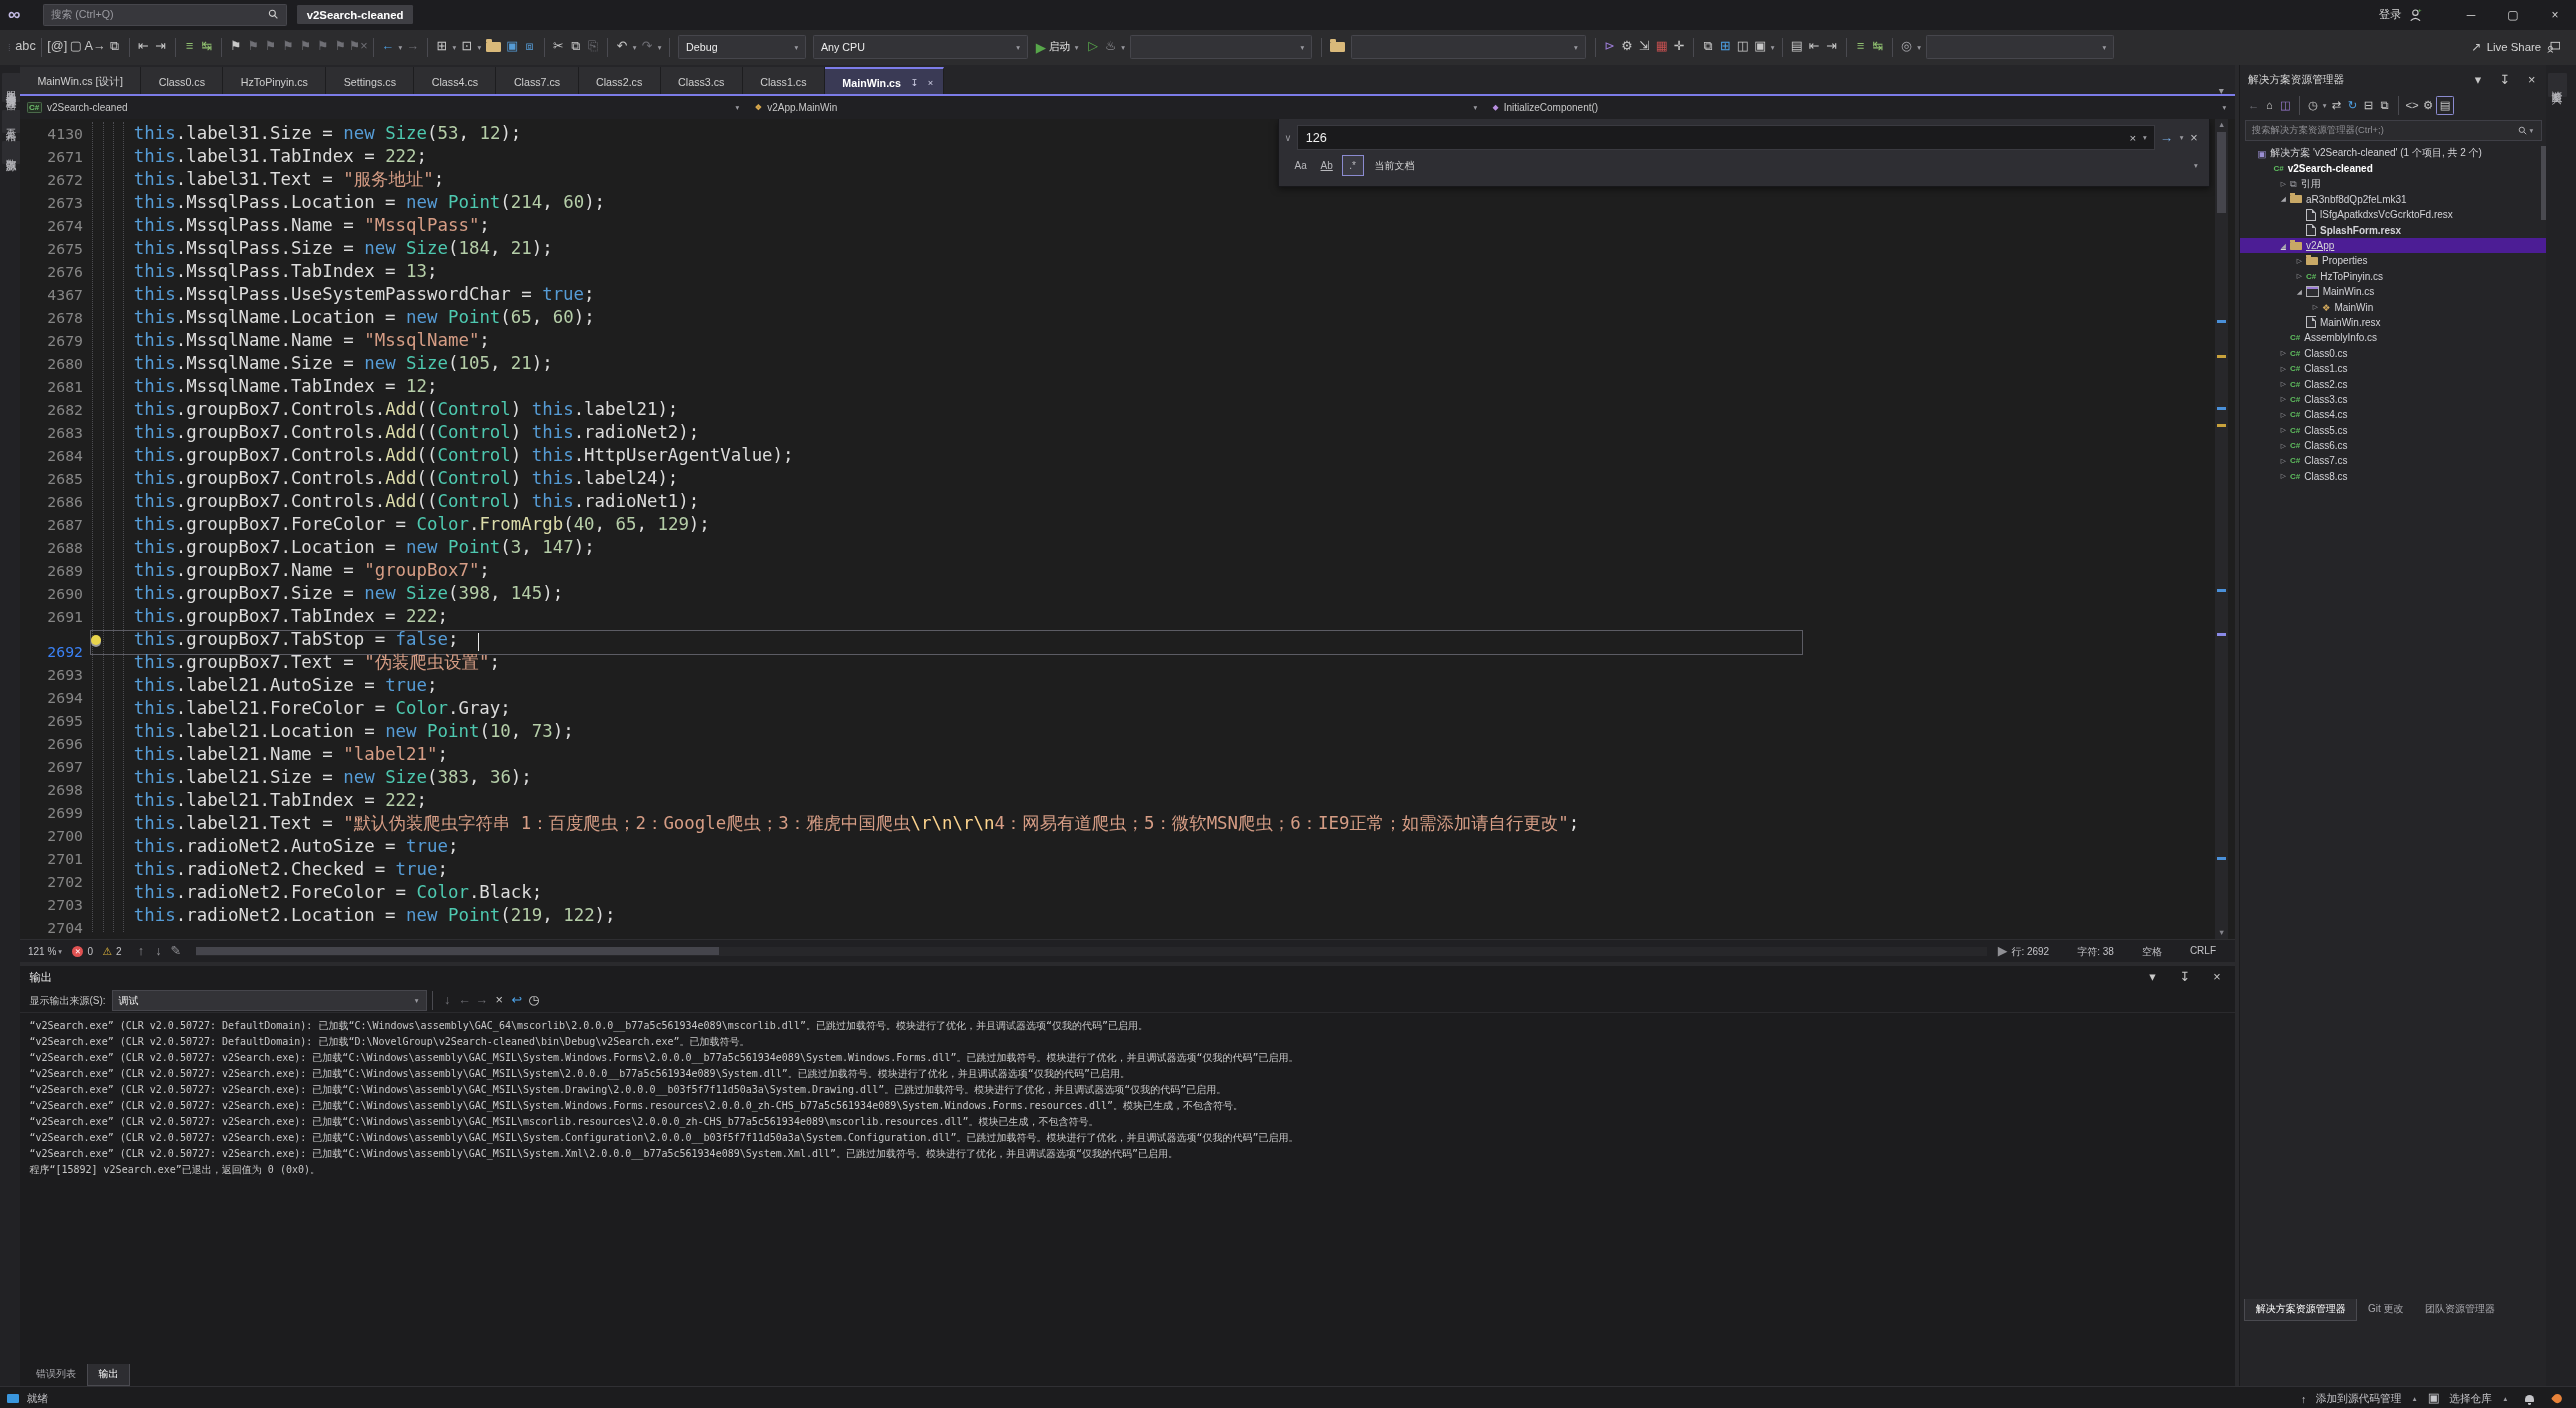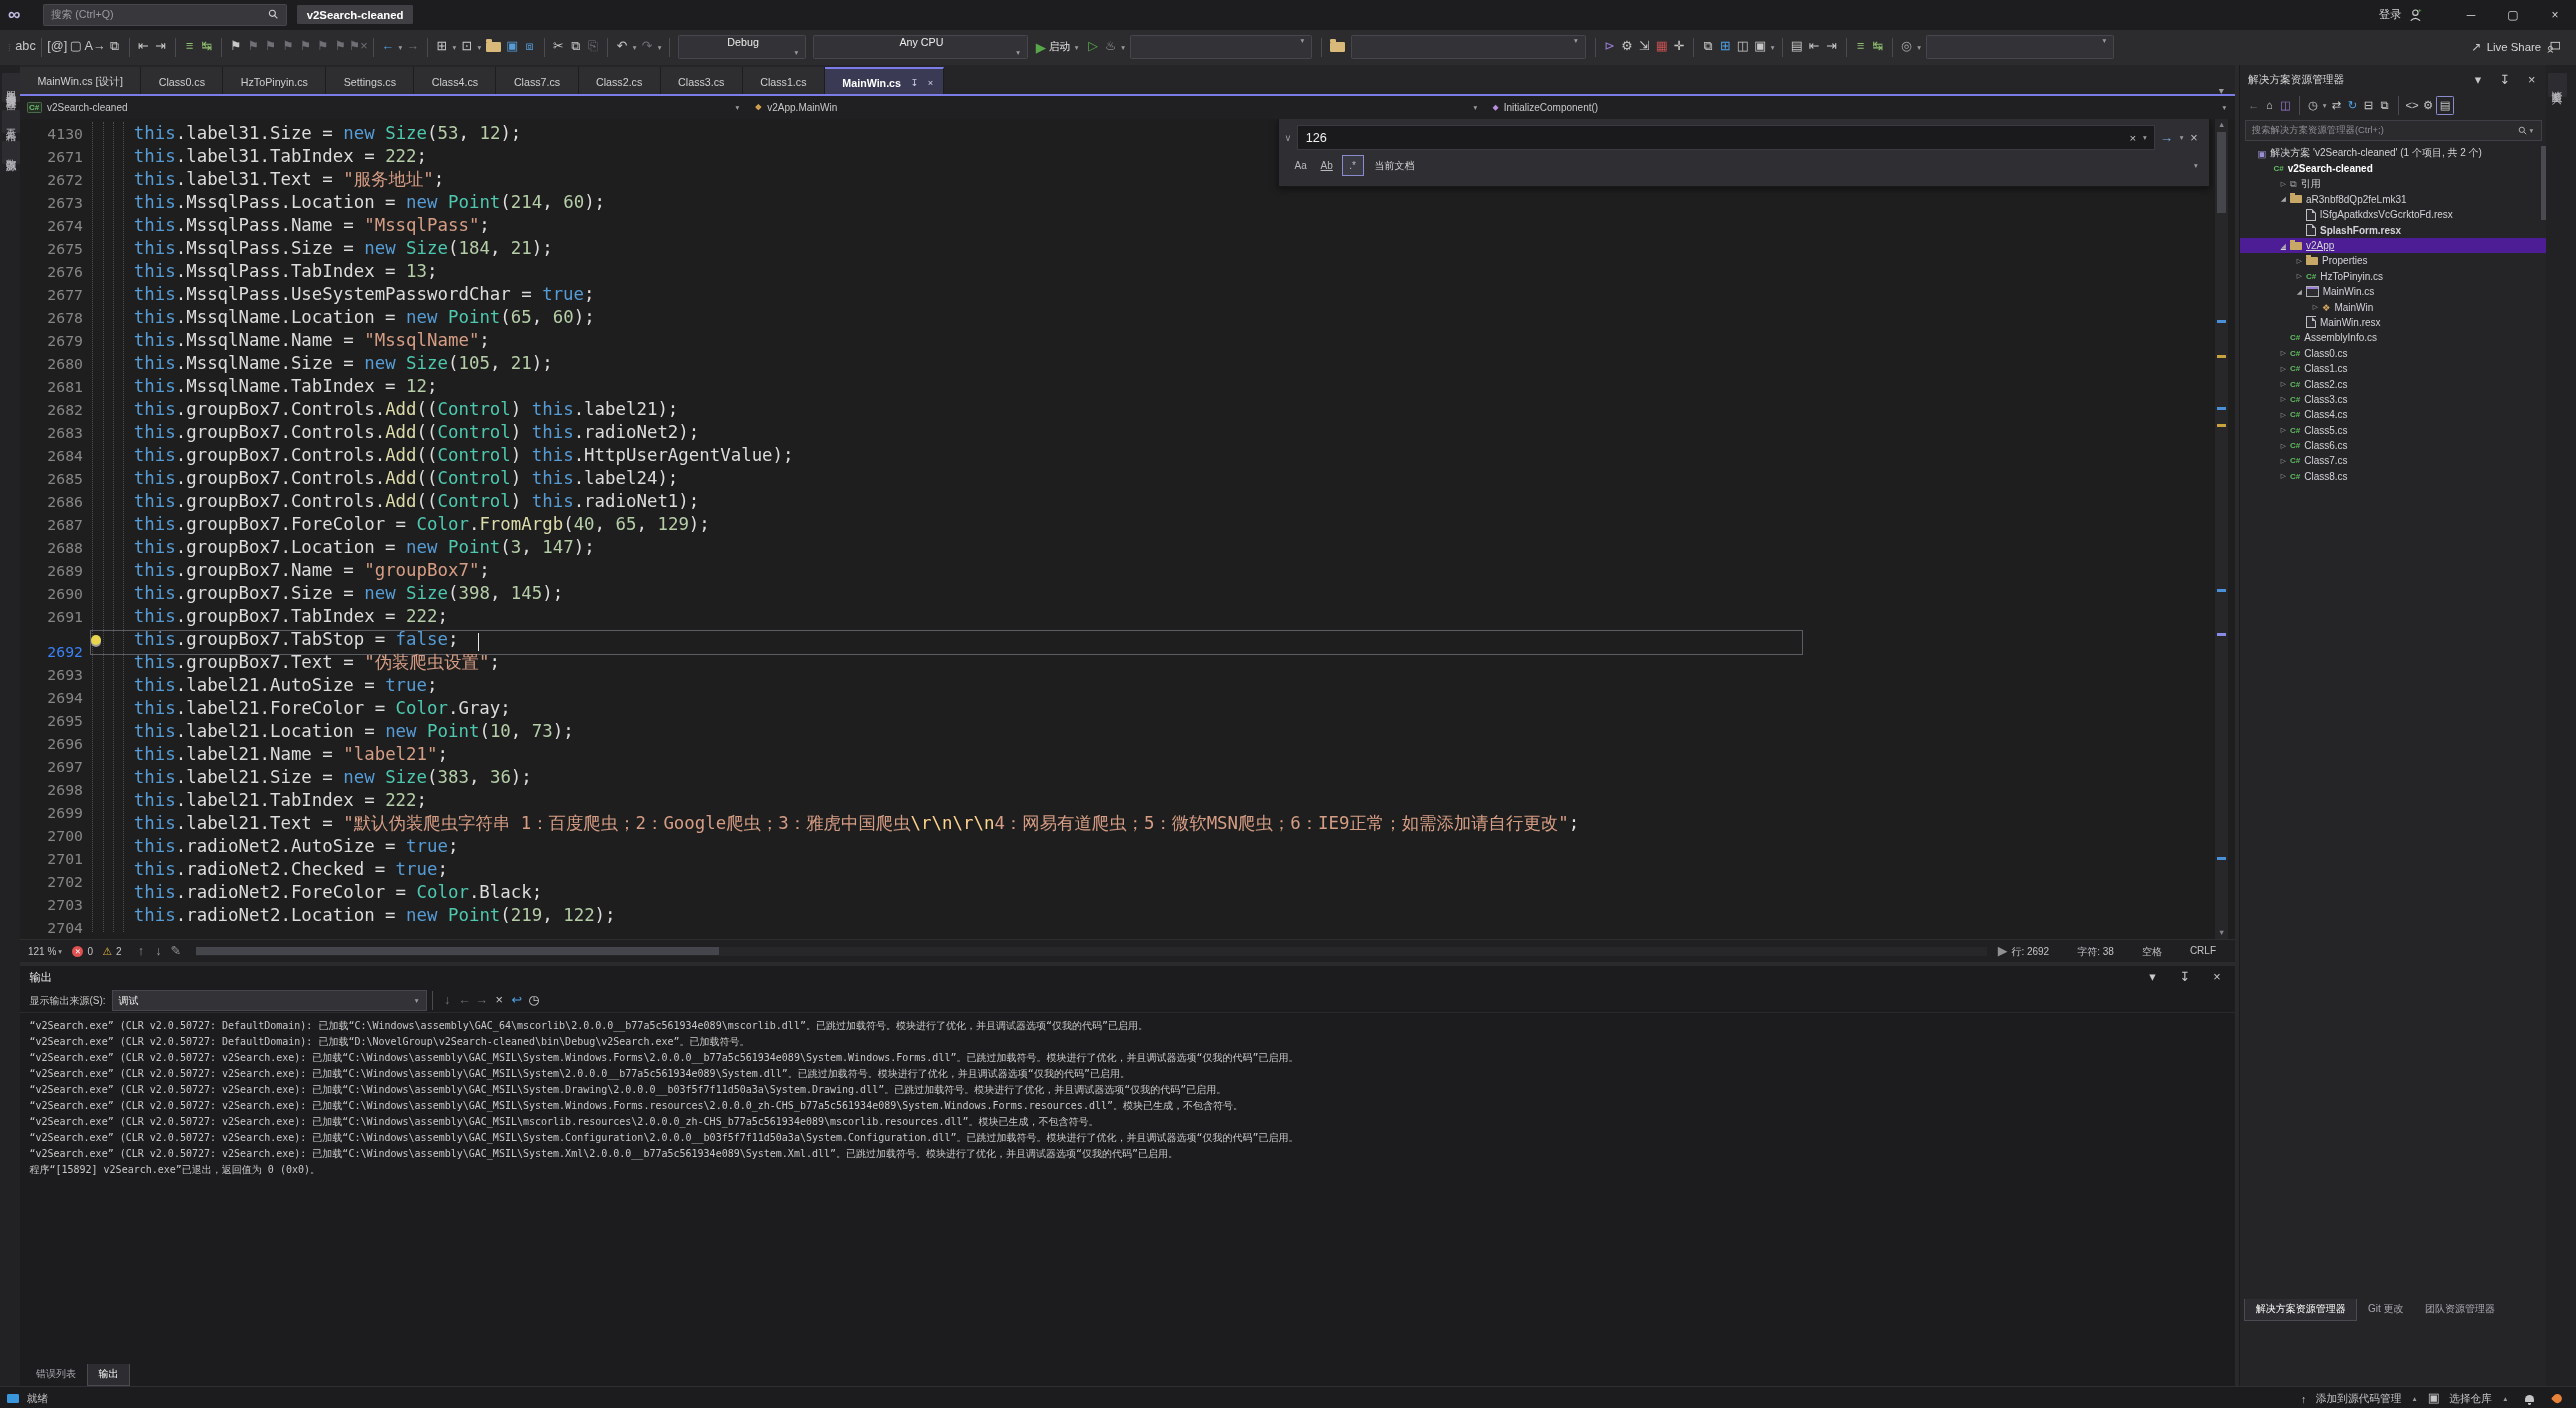--- a/index.html
+++ b/index.html
@@ -19,21 +19,21 @@
   #qsearch{width:228px;height:20px;background:#37373c;border:0.7px solid #46464c;border-radius:1.3px;
            margin-left:13.4px;display:flex;align-items:center;padding:0 6.7px;color:#9a9aa0;font-size:10.7px;}
   #titlechip{margin-left:10.7px;background:#3f3f44;color:#fff;font-weight:bold;font-size:11.4px;
              padding:3.4px 9.4px;border-radius:1.3px;}
   #signin{margin-left:auto;display:flex;align-items:center;gap:6.7px;font-size:11.4px;color:#d6d6d6;}
   .winbtn{width:42px;height:29.5px;display:flex;align-items:center;justify-content:center;font-size:12px;color:#cfcfcf;}
   
   #toolbar{left:0;top:29.5px;width:2576px;height:36px;background:#2c2c2e;border-bottom:0.7px solid #18181a;
            display:flex;align-items:center;padding:0 6.7px;box-sizing:border-box;}
   .tb-select{height:21.5px;background:#333337;border:0.7px solid #46464c;border-radius:1.3px;color:#ececec;
-             display:flex;align-items:center;padding:0 5.4px 0 6.7px;font-size:10.7px;margin:0 3.4px;flex-direction:column;}
+             display:flex;align-items:center;padding:0 5.4px 0 6.7px;font-size:10.7px;margin:0 3.4px;}
   .tb-select .caret{margin-left:auto;}
   .grip{color:#55555c;font-size:9.4px;margin:0 4px 0 1.3px;letter-spacing:0.7px;}
   .icon-folder{display:inline-block;width:14.8px;height:10px;background:#d9b97a;border-radius:1.3px;position:relative;margin:0 2.7px;}
   .icon-folder:before{content:"";position:absolute;top:-2.7px;left:0;width:6px;height:2.7px;background:#d9b97a;border-radius:1.3px 1.3px 0 0;}
   
   #leftstrip{left:0;top:65px;width:20px;height:1321px;background:#222225;}
   #rightstrip{left:2546px;top:65px;width:29.5px;height:1321px;background:#222225;}
   .vtab{writing-mode:vertical-rl;color:#b8b8bd;font-size:10.7px;background:#2d2d31;
         padding:9.4px 2.7px;margin:8px 2px;border-radius:1.3px;letter-spacing:1.3px;}
   
@@ -369,21 +369,21 @@
     <div class="guide" style="left:103px;"></div>
     <div id="curline"></div>
     <div id="gutter">
         <div>4130</div>
         <div>2671</div>
         <div>2672</div>
         <div>2673</div>
         <div>2674</div>
         <div>2675</div>
         <div>2676</div>
-        <div>2677</div>
+        <div>4367</div>
         <div>2678</div>
         <div>2679</div>
         <div>2680</div>
         <div>2681</div>
         <div>2682</div>
         <div>2683</div>
         <div>2684</div>
         <div>2685</div>
         <div>2686</div>
         <div>2687</div>

